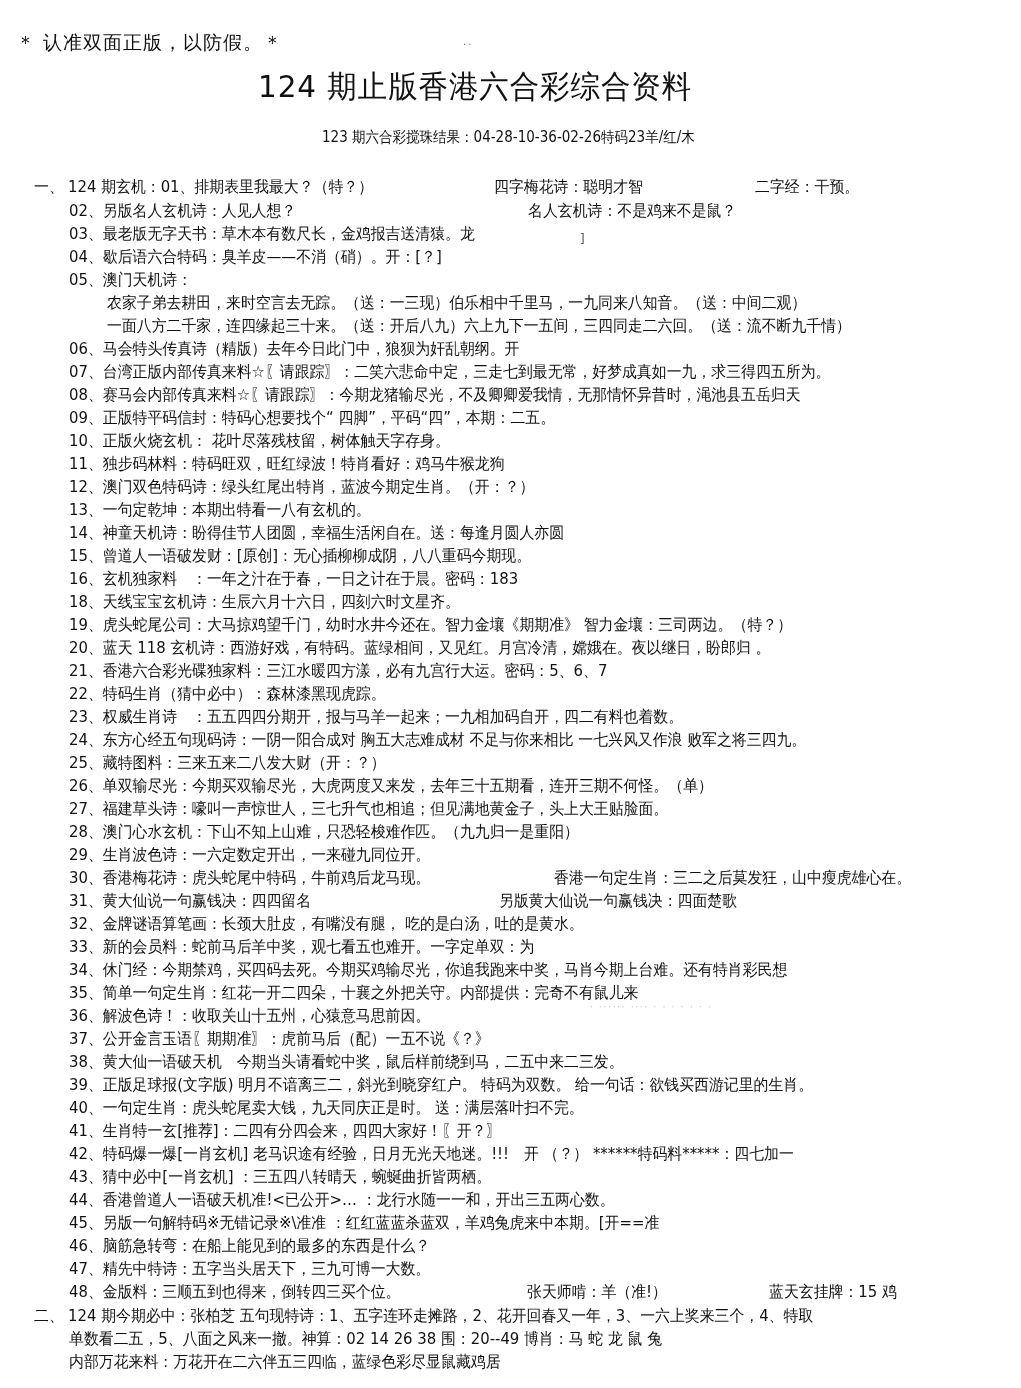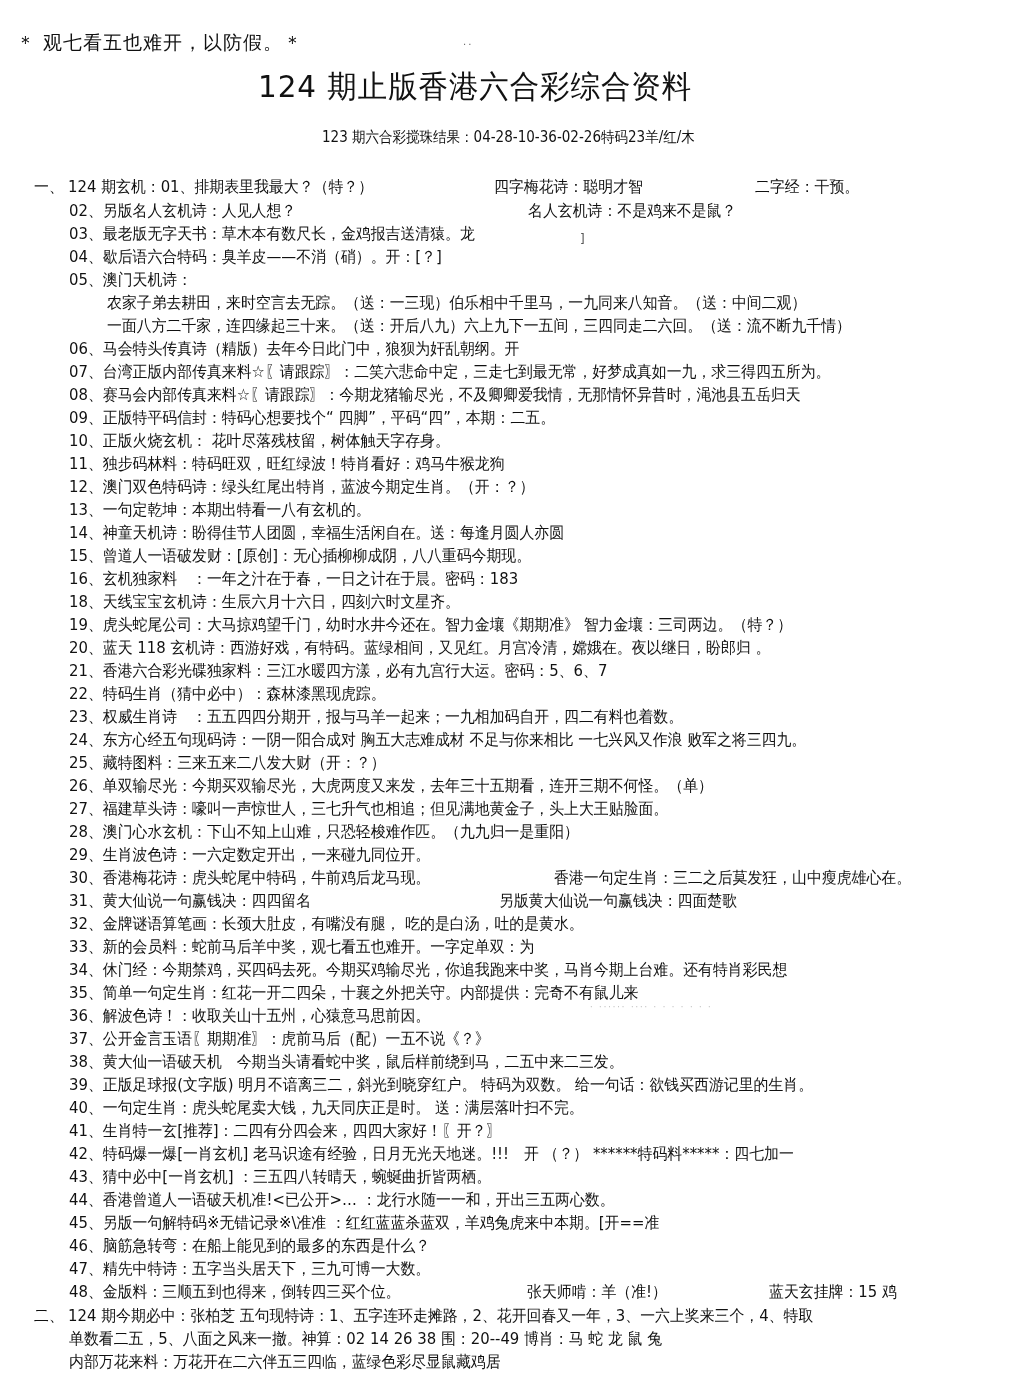--- a/index.html
+++ b/index.html
@@ -54,21 +54,21 @@
       letter-spacing: 2px;
     }
     .stray-bracket {
       font-size: 12px;
       color: #555;
     }
   </style>
 </head>
 <body>
 
-<div class="abs top-note">＊ 观七看五也难开，以防假。＊</div>
+<div class="abs top-note">＊ 认准双面正版，以防假。＊</div>
 <div class="abs dots">..</div>
 <div class="abs main-title">124 期止版香港六合彩综合资料</div>
 <div class="abs result-line">123 期六合彩搅珠结果：04-28-10-36-02-26特码23羊/红/木</div>
 
 <div>
   <div class="abs line" style="left:34px;top:176px;">一、</div>
   <div class="abs line" style="left:68px;top:176px;">124 期玄机：01、排期表里我最大？（特？）</div>
   <div class="abs line" style="left:494px;top:176px;">四字梅花诗：聪明才智</div>
   <div class="abs line" style="left:755px;top:176px;">二字经：干预。</div>
 

